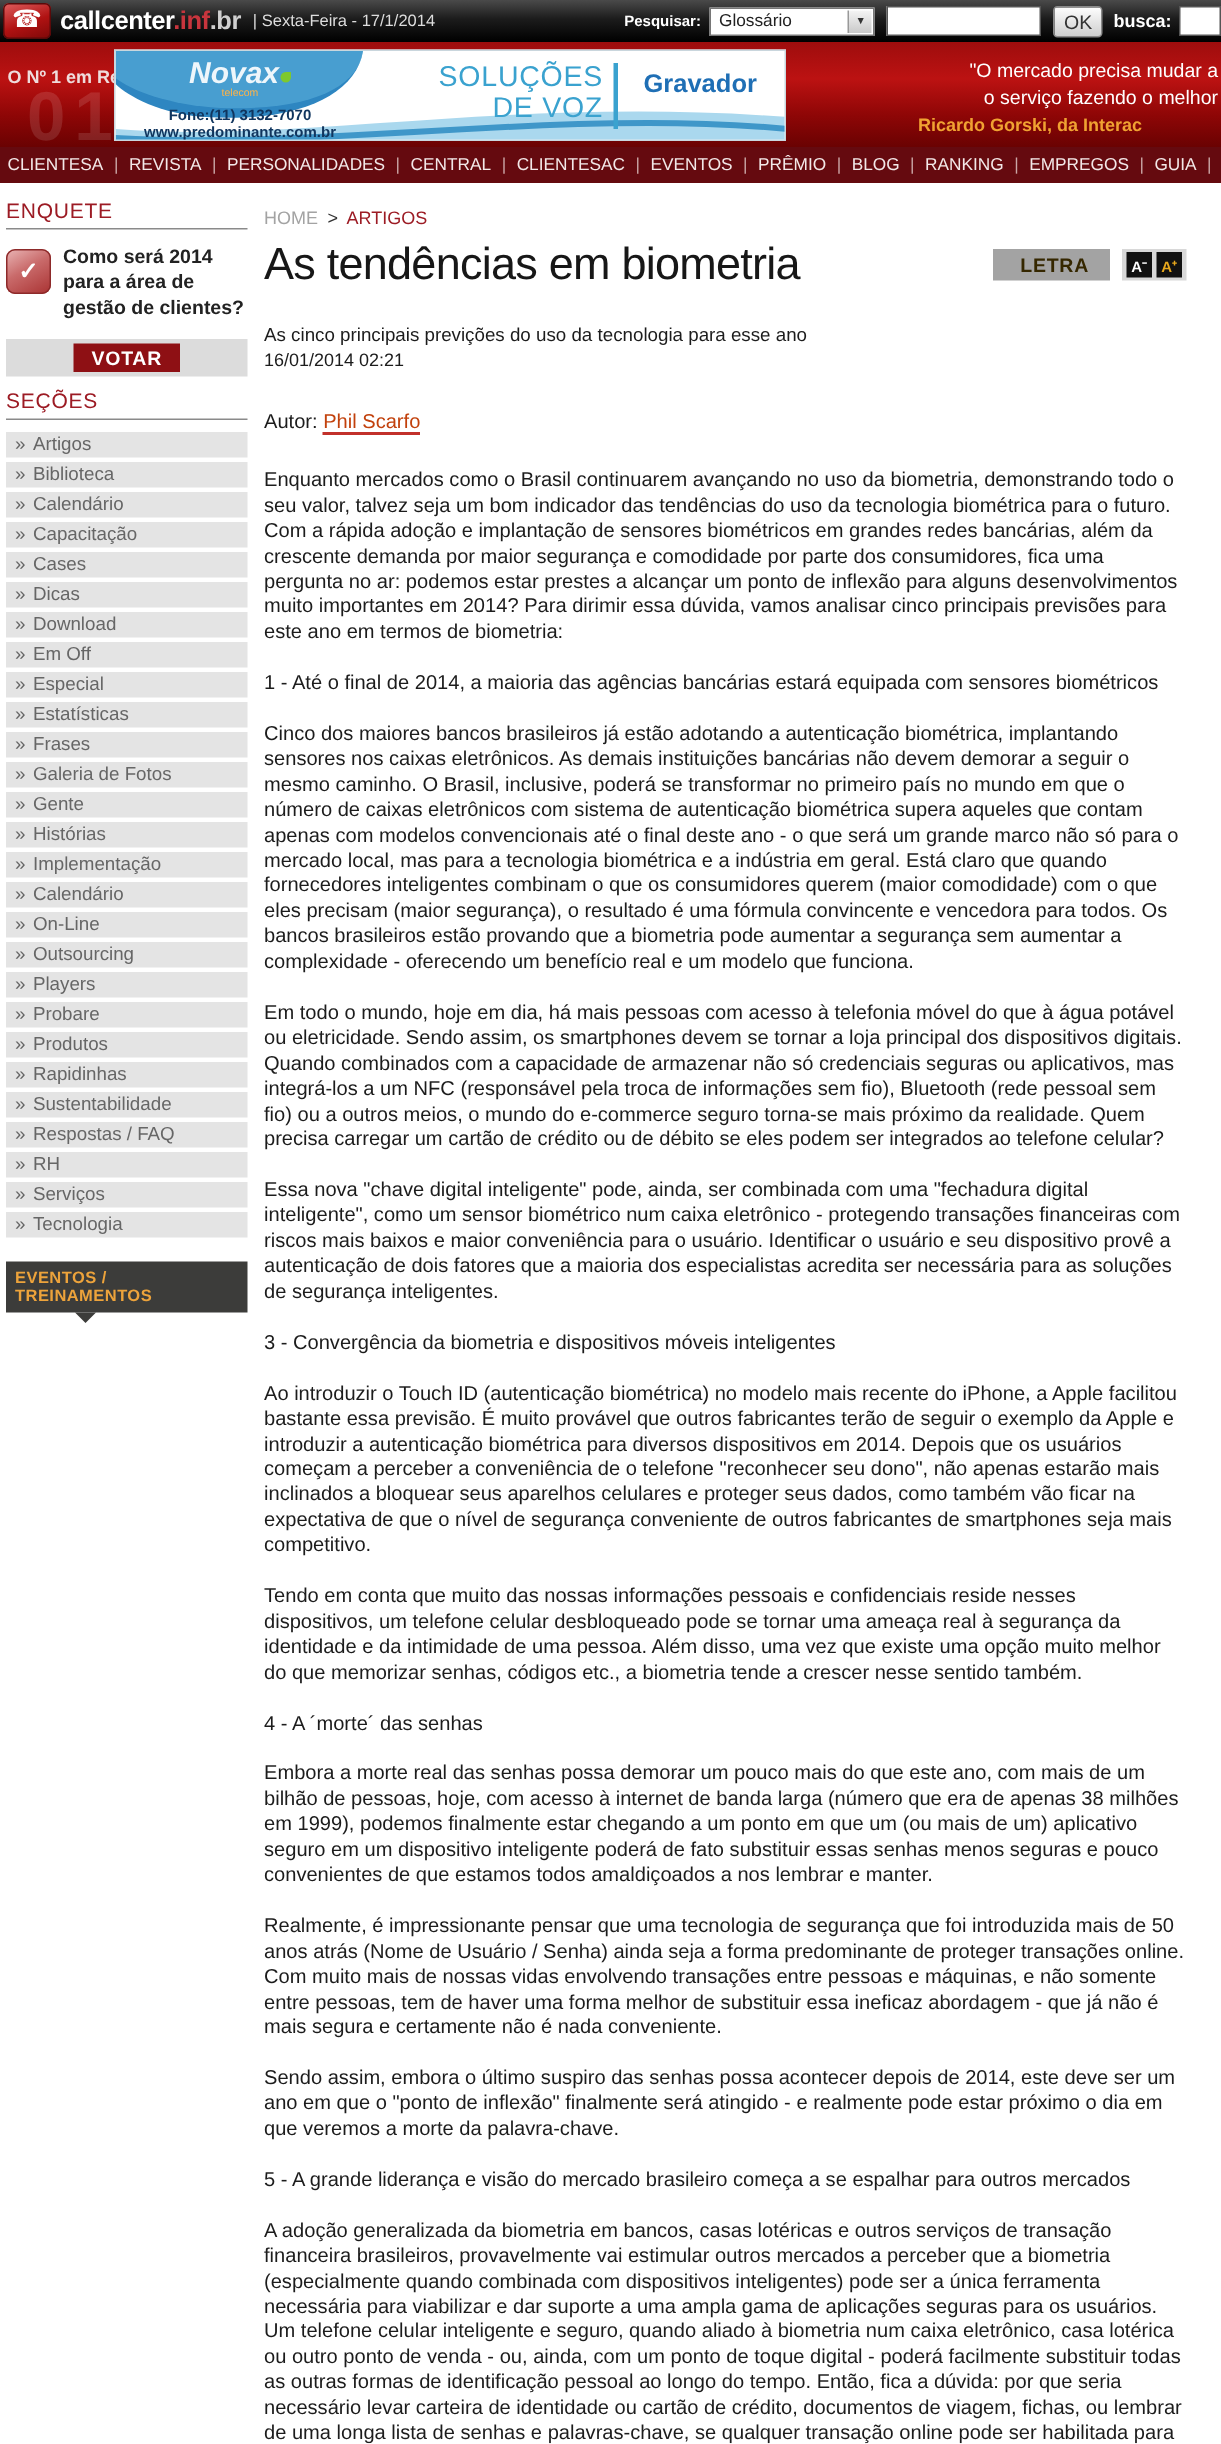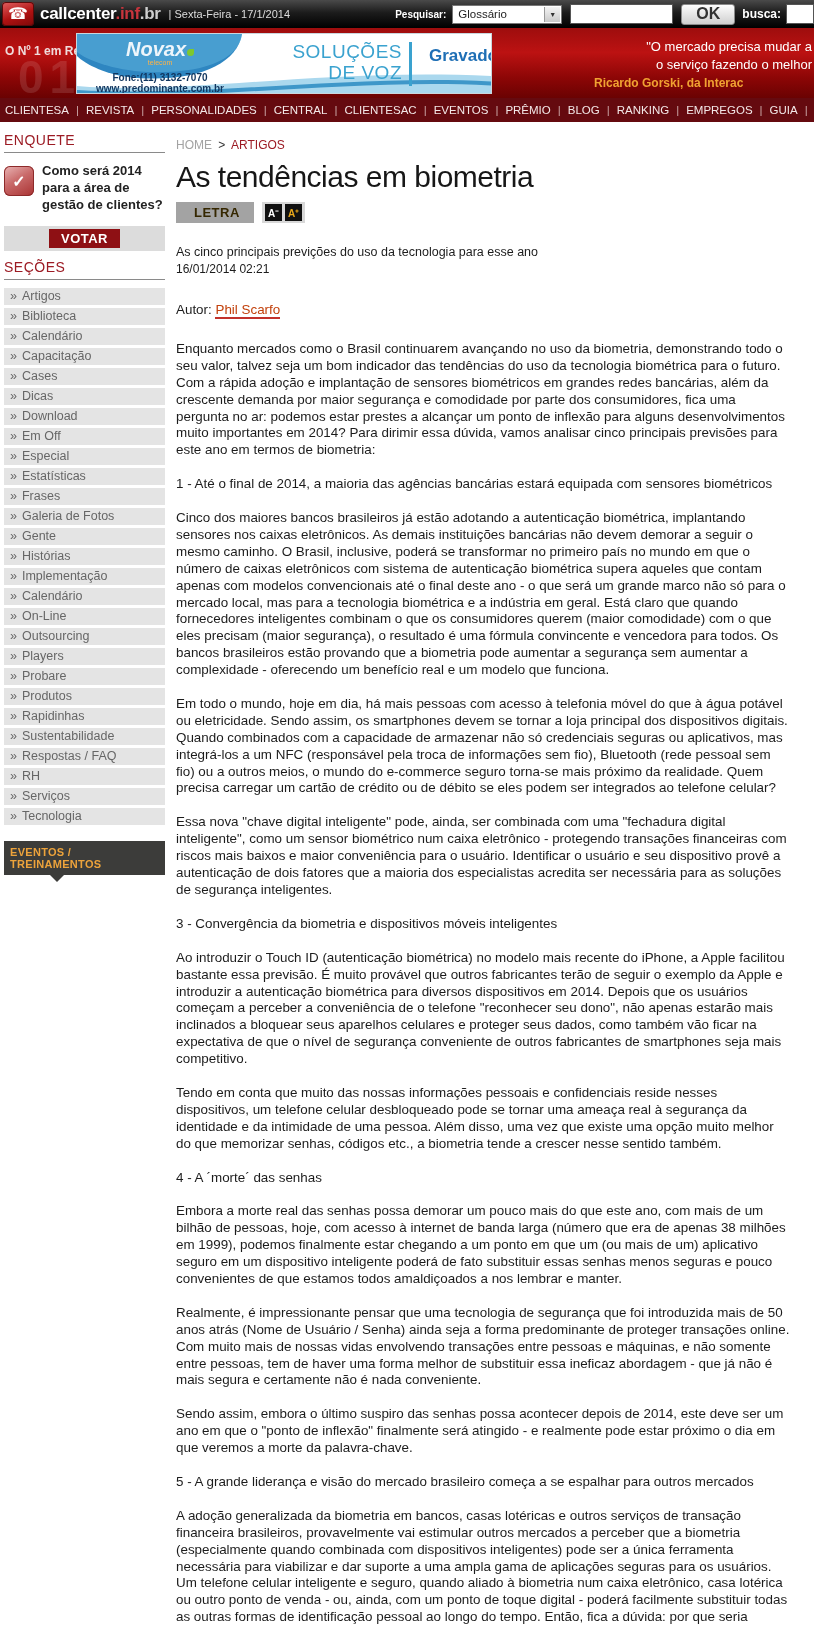--- a/index.html
+++ b/index.html
@@ -19,46 +19,46 @@
   .sitename .s2 { color:#c8353d; }
   .sitename .s3 { color:#cfcfcf; }
   .topdate { color:#ddd; font-size:11px; margin-left:8px; }
   .searchgroup { position:absolute; right:0; top:0; height:28px; display:flex; align-items:center; }
   .searchgroup .plabel { color:#fff; font-weight:bold; font-size:10px; margin-right:6px; }
   .select { width:110px; height:19px; background:#fff; border:1px solid #777; display:flex; align-items:center;
             font-size:11.5px; color:#222; padding-left:5px; position:relative; cursor:pointer; margin-right:8px; }
   .selarrow { position:absolute; right:1px; top:1px; bottom:1px; width:16px; background:linear-gradient(#f4f4f4,#c9c9c9);
               border-left:1px solid #999; display:flex; align-items:center; justify-content:center; font-size:7px; color:#333; }
   .searchinput { width:103px; height:20px; border:1px solid #555; background:#fff; margin-right:8px; font-size:12px; padding:0 4px; }
-  .okbtn { height:21px; width:54px; background:linear-gradient(#fdfdfd,#cfcfcf); border:1px solid #8a8a8a; border-radius:3px;
-           font-size:16px; font-weight:bold; color:#333; margin-right:7px; cursor:pointer; font-family:inherit; }
+  .okbtn { height:21px; width:33px; background:linear-gradient(#fdfdfd,#cfcfcf); border:1px solid #8a8a8a; border-radius:3px;
+           font-size:13px; font-weight:normal; color:#333; margin-right:7px; cursor:pointer; font-family:inherit; }
   .busca { color:#fff; font-weight:bold; font-size:12px; margin-right:5px; }
   .buscainput { width:28px; height:20px; border:1px solid #555; background:#fff; }
 
   
   .banner { position:relative; height:70px;
             background:linear-gradient(180deg,#9e0d0d 0%,#bc1212 35%,#8e0606 70%,#6a0202 100%); overflow:hidden; }
   .tagline { position:absolute; left:5px; top:16px; color:#efdcdc; font-size:12px; font-weight:bold; white-space:nowrap; }
   .watermark { position:absolute; left:18px; top:22px; color:rgba(255,255,255,0.12); font-size:46px; font-weight:bold; letter-spacing:6px; }
-  .adbox { position:absolute; left:76px; top:5px; width:416px; height:61px; background:#fff; border:1px solid #c9d6dd;
+  .adbox { position:absolute; left:76px; top:5px; width:448px; height:61px; background:#fff; border:1px solid #c9d6dd;
            overflow:hidden; cursor:pointer; }
   .adbox svg { position:absolute; left:0; top:0; }
   .ad-left { position:absolute; left:8px; top:4px; width:150px; text-align:center; }
   .novax { font-size:20px; font-weight:bold; color:#eef6fb; letter-spacing:0; font-style:italic; }
   .novax .leaf { display:inline-block; width:7px; height:7px; border-radius:50% 0 50% 50%; background:#7ec82e; margin-left:1px; }
   .telecom { font-size:7px; color:#ffb347; margin-top:-2px; }
   .adphone { font-size:10px; font-weight:bold; color:#10355e; margin-top:6px; }
   .adurl { font-size:10px; font-weight:bold; color:#10355e; }
   .ad-mid { position:absolute; left:205px; top:8px; width:120px; text-align:right; color:#3aa2cf; font-size:19px; line-height:1.1;
             letter-spacing:0.5px; }
   .ad-divider { position:absolute; left:332px; top:8px; width:3px; height:44px; background:#3aa2cf; }
   .ad-right { position:absolute; left:352px; top:12px; color:#1f6fb5; font-size:17px; font-weight:bold; }
   .quote { position:absolute; right:0; top:10px; width:238px; overflow:hidden; text-align:right; }
   .q1,.q2 { color:#fff; font-size:13px; line-height:1.35; padding-right:2px; }
-  .qa { color:#f0a232; font-size:12px; font-weight:bold; margin-top:3px; white-space:nowrap; text-align:left; margin-left:18px; }
+  .qa { color:#f0a232; font-size:12px; font-weight:bold; margin-top:3px; white-space:nowrap; text-align:left; margin-left:36px; }
 
   
   .mainnav { height:24px; background:#650a0f; display:flex; align-items:center; padding-left:5px; overflow:hidden; }
   .navitem { color:#f3e8e8; font-size:11.5px; text-decoration:none; white-space:nowrap; cursor:pointer; }
   .navitem + .navitem::before { content:"|"; color:#caa6a6; margin:0 7px; }
 
   
   .content { display:flex; }
   .sidebar { width:171px; padding:10px 6px 0 4px; flex:none; }
   .article { width:630px; padding:16px 10px 0 5px; flex:none; color:#1c1c1c; }
@@ -82,21 +82,21 @@
   .eventos { position:relative; background:#3c3c3a; color:#eda33b; font-size:11px; font-weight:bold;
              padding:5px 6px; margin-top:16px; letter-spacing:0.3px; cursor:pointer; }
   .etri { position:absolute; left:46px; bottom:-7px; width:0; height:0;
           border-left:7px solid transparent; border-right:7px solid transparent; border-top:7px solid #3c3c3a; }
 
   
   .breadcrumb { font-size:12px; margin-bottom:6px; }
   .bc-home { color:#a3a3a3; text-decoration:none; cursor:pointer; }
   .bc-sep { color:#333; margin:0 3px; }
   .bc-cur { color:#9c1b24; text-decoration:none; cursor:pointer; }
-  .titlerow { display:flex; justify-content:space-between; align-items:flex-start;flex-direction:column; }
+  .titlerow { display:flex; justify-content:space-between; align-items:flex-start; }
   .title { font-size:30px; font-weight:normal; color:#171717; letter-spacing:-0.5px; margin-top:2px; }
   .letra { display:flex; align-items:center; margin-top:8px; flex:none; }
   .letralabel { background:#a3a3a3; color:#352700; font-weight:bold; font-size:13px; padding:3px 14px 3px 18px; letter-spacing:0.5px; }
   .fontbtns { background:#d8d8d8; display:flex; gap:3px; padding:2px 3px; margin-left:8px; }
   .fbtn { width:17px; height:17px; background:#111; border:none; font-size:10px; font-weight:bold; cursor:pointer;
           display:flex; align-items:center; justify-content:center; font-family:inherit; padding:0; }
   .fbtn.minus { color:#fff; }
   .fbtn.plus { color:#e7a71c; }
   .subtitle { font-size:12.5px; margin-top:22px; }
   .datetime { font-size:12px; margin-top:3px; }

